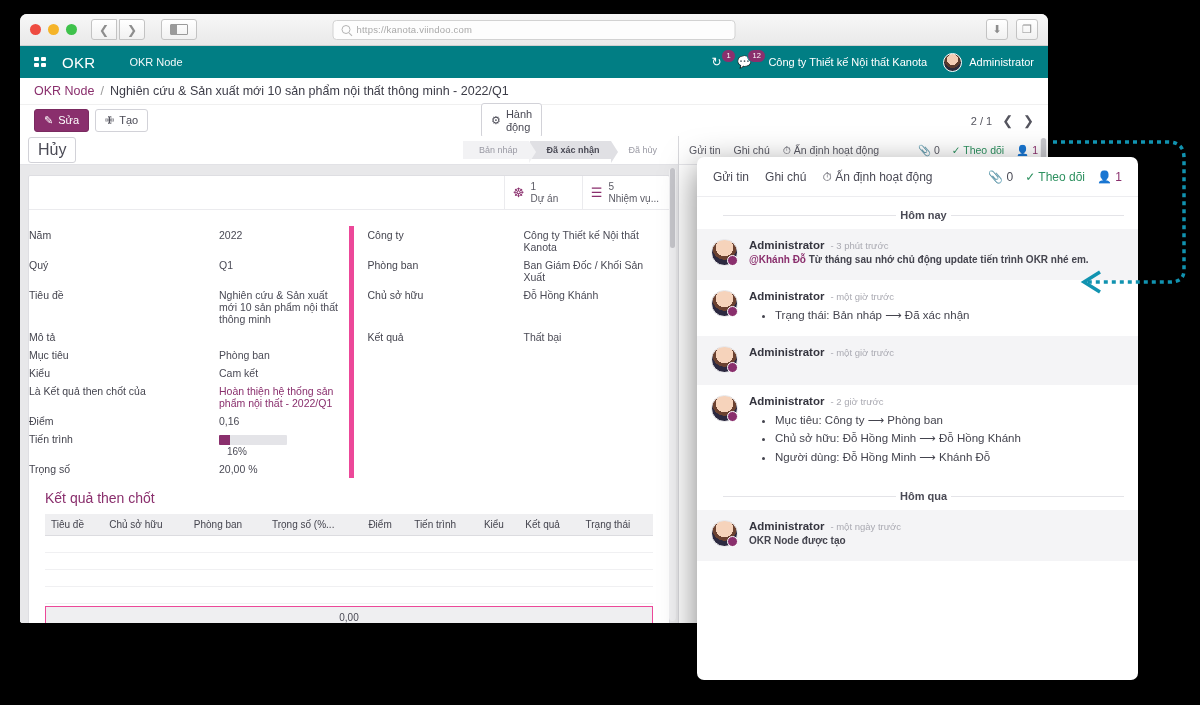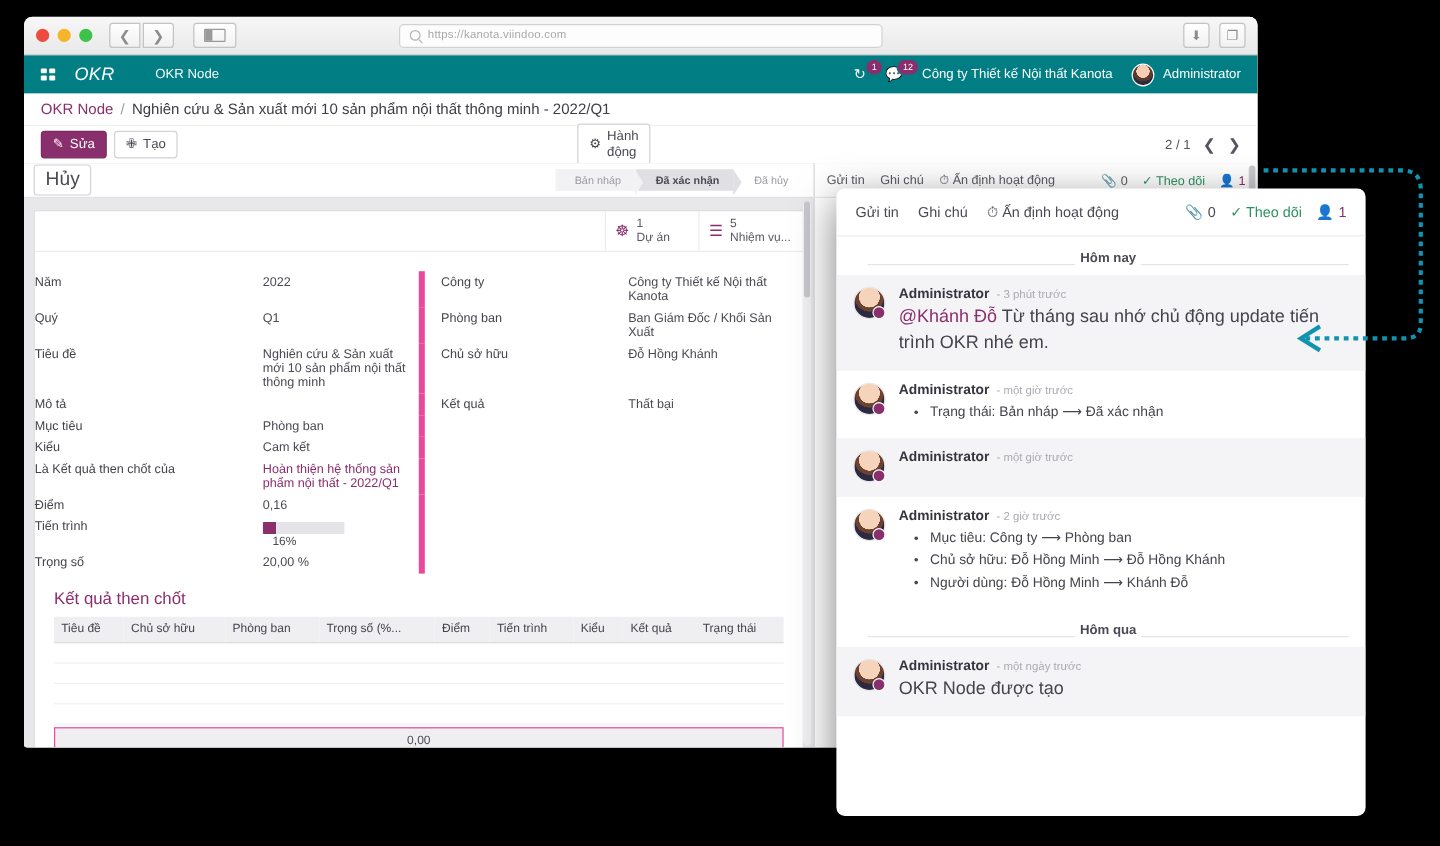--- a/index.html
+++ b/index.html
@@ -104,21 +104,21 @@
     display: flex; align-items: center;
     padding: 0 14px 0 10px;
     color: #ffffff; font-size: 11.5px;
   }
   #apps-grid {
     display: grid; grid-template-columns: repeat(2, 5px);
     grid-template-rows: repeat(2, 4px); gap: 2px;
     margin-right: 16px; margin-left: 4px;
   }
   #apps-grid i { display:block; background:#ffffff; border-radius:1px; }
-  #brand { font-size: 15px; letter-spacing: .3px; margin-right: 34px; font-style: italic; }
+  #brand { font-size: 15px; letter-spacing: .3px; margin-right: 34px; }
   #menu-okr-node { font-size: 11px; opacity: .95; }
   .nav-right { margin-left: auto; display: flex; align-items: center; gap: 16px; }
   .nav-counter { position: relative; display: flex; align-items: center; }
   .nav-counter .ic { font-size: 12px; color: #ffffff; }
   .badge-pill {
     background: #8a2f6d; color: #fff;
     font-size: 7.5px; line-height: 1;
     padding: 2px 4px; border-radius: 7px;
     position: absolute; left: 10px; top: -6px;
     border: 1px solid #017e84;
@@ -319,21 +319,21 @@
   }
   #ov-topbar {
     height: 40px; flex: none;
     display: flex; align-items: center; gap: 16px;
     padding: 0 16px; font-size: 12px; color: #4a4a55;
     border-bottom: 1px solid #ededf0;
   }
   #ov-body { flex: 1; overflow: hidden; }
 
   .day-sep {
-    display: flex; align-items: flex-end; gap: 4px;
+    display: flex; align-items: center; gap: 4px;
     padding: 12px 14px 8px 26px;
   }
   .day-sep .line { flex: 1; height: 1px; background: #e4e4e8; }
   .day-sep .lbl { font-size: 11px; font-weight: bold; color: #4a4a55; }
 
   .msg {
     display: flex; gap: 11px;
     padding: 10px 16px 12px 14px;
   }
   .msg.shaded { background: #f4f4f6; }
@@ -346,22 +346,22 @@
   .msg-av::after {
     content: ""; position: absolute; right: -1px; bottom: -1px;
     width: 9px; height: 9px; border-radius: 50%;
     background: #8a2f6d; border: 1.5px solid #ffffff;
   }
   .msg-main { flex: 1; min-width: 0; }
   .msg-head { display: flex; align-items: baseline; gap: 6px; }
   .msg-author { font-size: 11.5px; font-weight: bold; color: #35353f; }
   .msg-time { font-size: 9.5px; color: #aaaab2; }
   .msg-text {
-    font-size: 15px; color: #44444e;
-    line-height: 1.45; margin-top: 2px;
+    font-size: 10px; color: #44444e;
+    line-height: 1.45; margin-top: 2px; font-weight: bold;
   }
   .msg-text .mention { color: #8a2f6d; }
   .msg-list { margin: 4px 0 0 0; padding-left: 26px; }
   .msg-list li { font-size: 11.5px; color: #44444e; line-height: 1.6; }
 
   
   #deco-arrow {
     position: absolute; right: 0; top: 130px;
     width: 150px; height: 170px;
     pointer-events: none;

